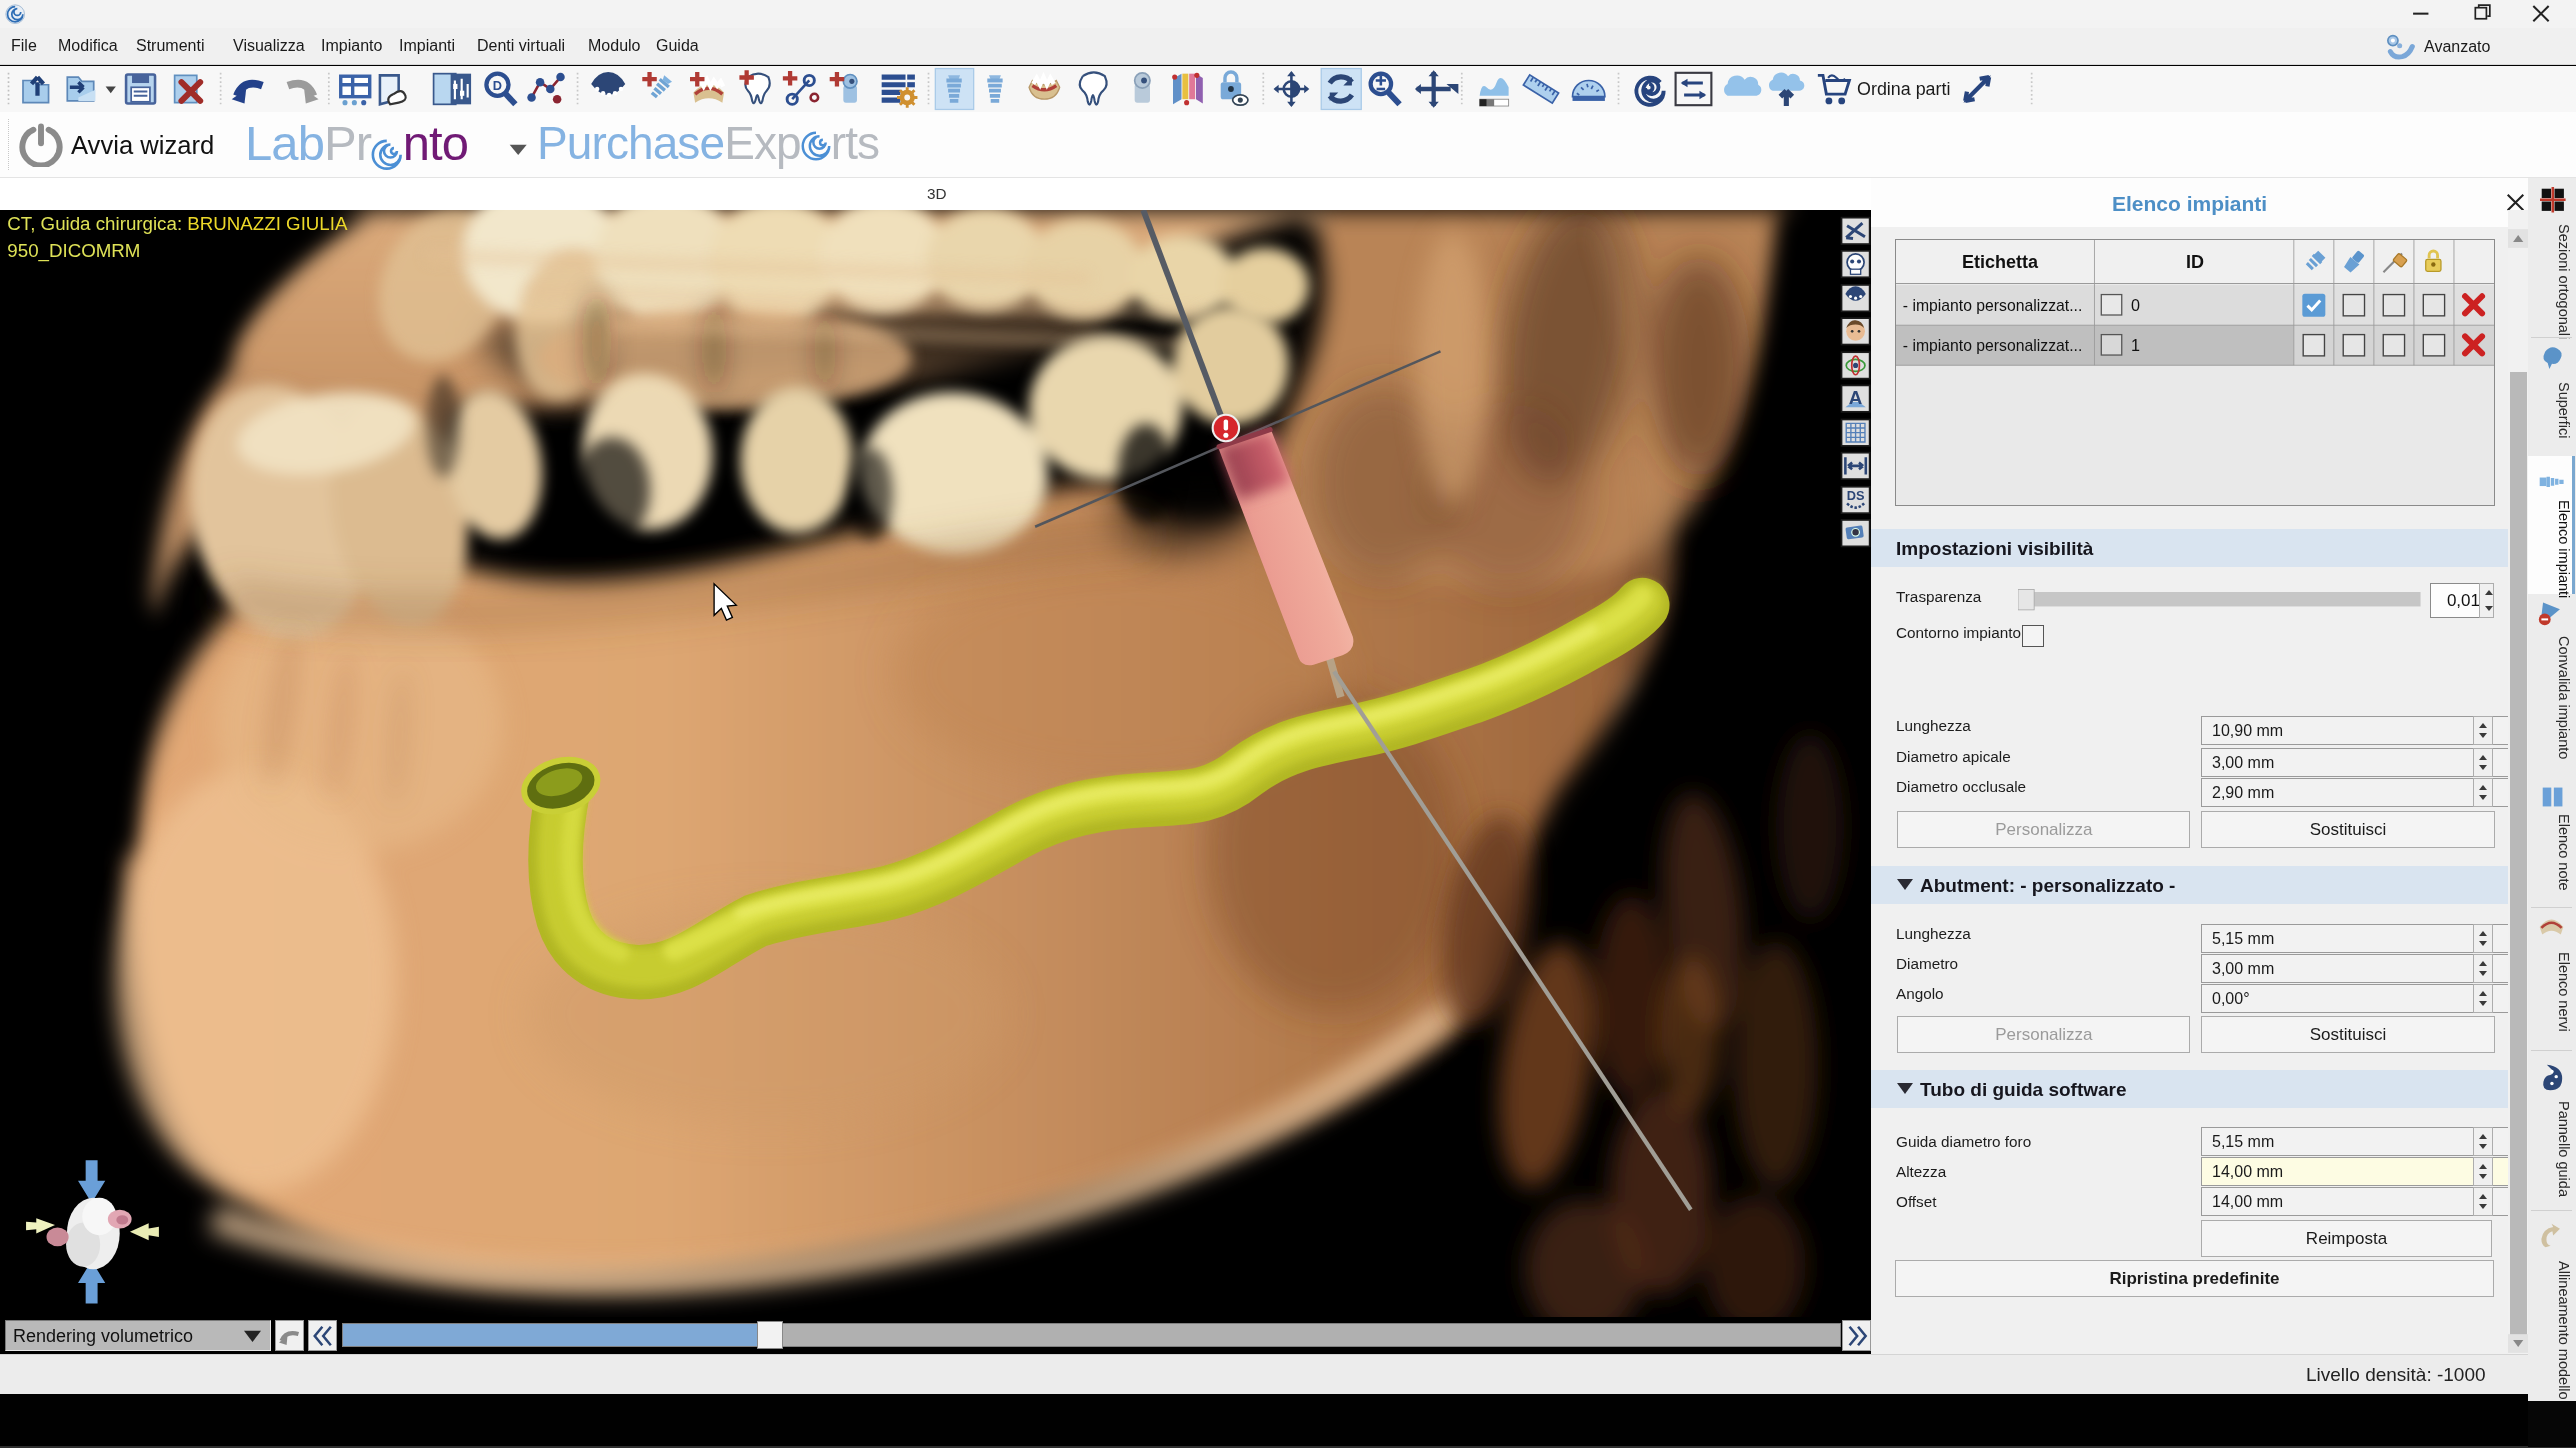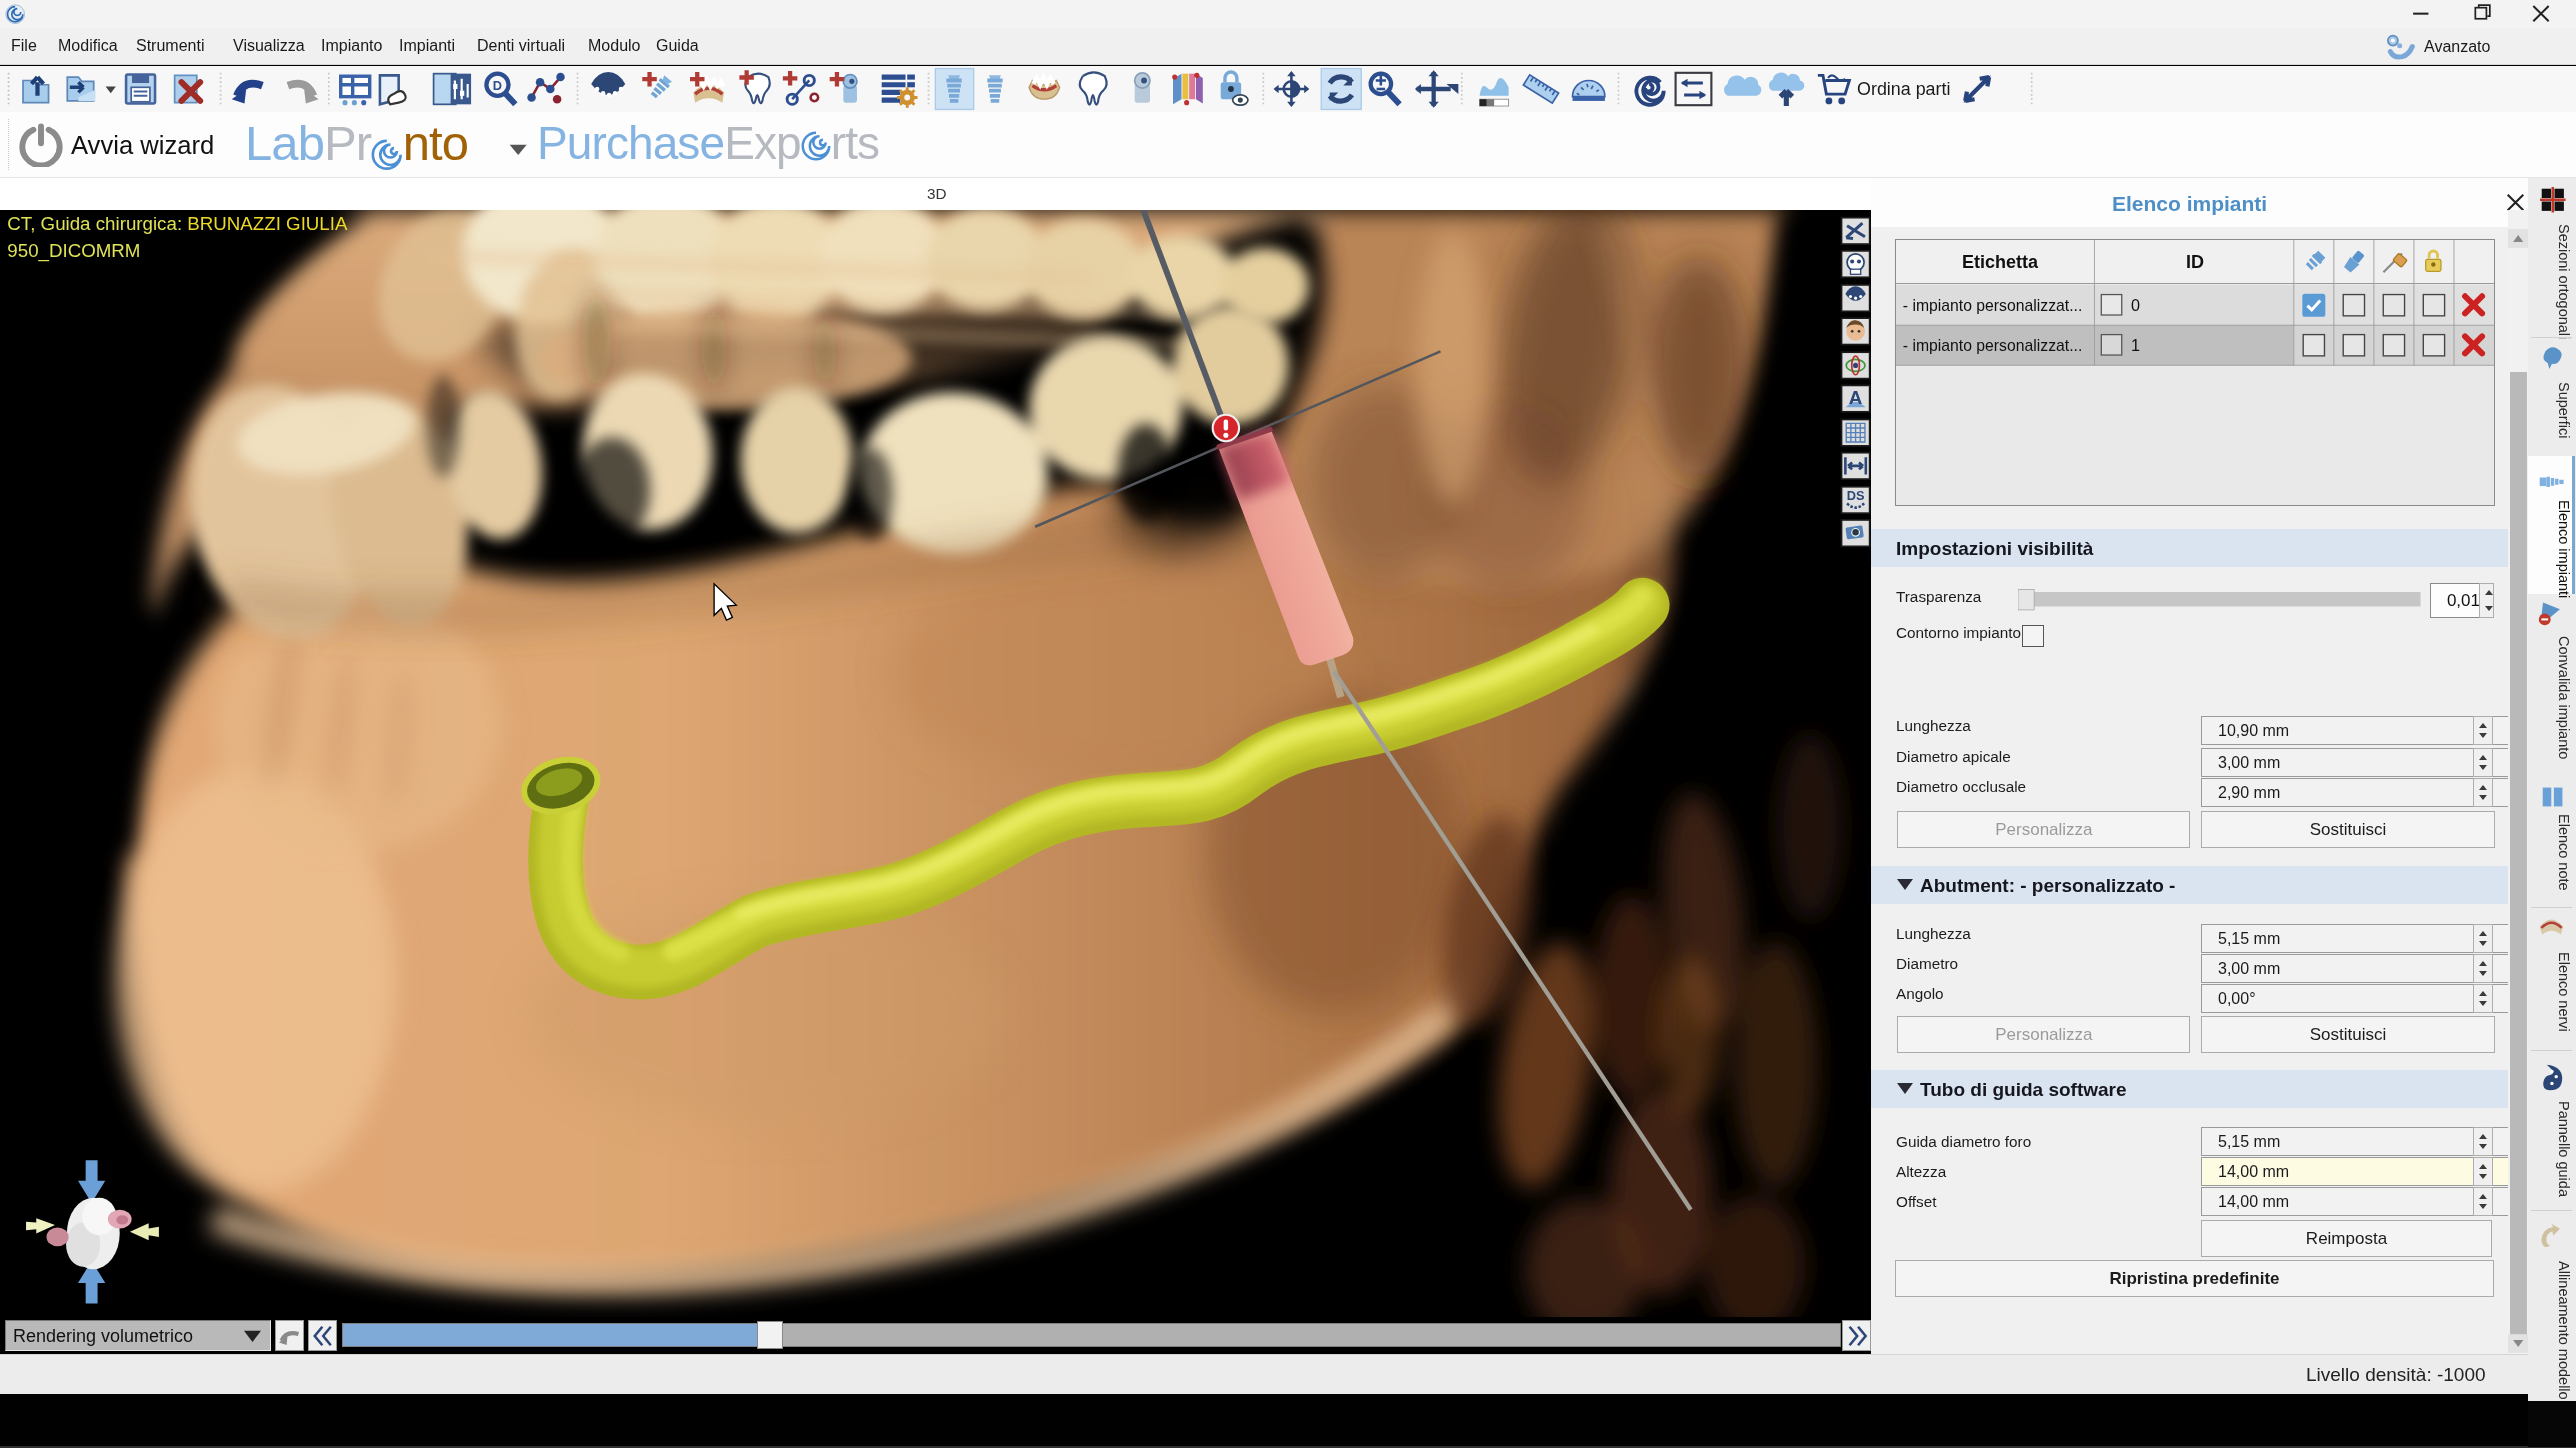--- a/index.html
+++ b/index.html
@@ -22,21 +22,21 @@
   #statusbar { left:0; top:1354px; width:2528px; height:40px; background:#ececec; border-top:0.9px solid #d4d4d4; z-index:1; }
   #bottomblack { left:0; top:1394px; width:2576px; height:55px; background:#010101; }
   .vtab { position:absolute; left:0; width:44px; color:#2a2a2a; font-size:14.5px; white-space:nowrap;
      writing-mode:vertical-rl; text-align:center; }
   .sect { position:absolute; left:0; width:637px; height:38px; background:#d9e4f0; }
   .sect .st { position:absolute; left:49px; top:8.5px; font-size:19px; font-weight:bold; color:#16161e; }
   .sect .tri { position:absolute; left:25.6px; top:12.8px; width:0; height:0;
      border-left:8.5px solid transparent; border-right:8.5px solid transparent; border-top:11px solid #2a2a33; }
   .flabel { position:absolute; left:25px; font-size:15.3px; color:#1c1c1c; }
   .finput { position:absolute; left:330px; width:329px; height:29px; background:#f2f2f2;
-     border:0.9px solid #9a9a9a; font-size:16px; color:#1a1a1a; padding-left:16px; line-height:28px; }
+     border:0.9px solid #9a9a9a; font-size:16px; color:#1a1a1a; padding-left:10px; line-height:28px; }
   .spin { position:absolute; left:602px; width:19.6px; height:29px; background:#f0f0f0; border:0.9px solid #adadad; }
   .spin:before { content:""; position:absolute; left:5.1px; top:6px; width:0; height:0;
      border-left:4.3px solid transparent; border-right:4.3px solid transparent; border-bottom:5.1px solid #3a3a3a; }
   .spin:after { content:""; position:absolute; left:5.1px; bottom:6px; width:0; height:0;
      border-left:4.3px solid transparent; border-right:4.3px solid transparent; border-top:5.1px solid #3a3a3a; }
   .pbtn { position:absolute; height:37px; background:#f4f4f4; border:0.9px solid #ababab;
      font-size:17px; text-align:center; color:#1b1b1b; }
   .pbtn.dis { color:#9b9b9b; }
 </style>
 </head>
@@ -309,21 +309,21 @@
     <path d="M17 8 a22 22 0 1 0 18 0" fill="none" stroke="#8b8b8b" stroke-width="7" stroke-linecap="round"></path>
     <line x1="26" y1="4" x2="26" y2="24" stroke="#8b8b8b" stroke-width="7" stroke-linecap="round"></line>
   </svg>
   <span class="abs" style="left:71px;top:19px;font-size:25.6px;color:#111">Avvia wizard</span>
   <div class="abs" style="left:245px;top:2.6px;display:flex;align-items:flex-end;font-size:49px;letter-spacing:-0.9px">
     <span style="color:#85b3e2">Lab</span>
       <span style="color:#b6bac0">Pr</span>
       <svg style="margin-top:14.5px" width="31.5" height="31.5" viewBox="0 0 34 34">
         <path d="M17 2 a15 15 0 1 0 15 15 a11 11 0 1 1 -11 -11 a7 7 0 1 0 7 7 a3.2 3.2 0 1 1 -3.2 -3.2" fill="none" stroke="#4b8fd5" stroke-width="2.8"></path>
       </svg>
-      <span style="color:#a16207">nto</span>
+      <span style="color:#701a75">nto</span>
   </div>
   <svg class="abs" style="left:508px;top:31px" width="20.4" height="13.6" viewBox="0 0 24 16">
       <path d="M2 2 h20 l-10 12 z" fill="#555"></path>
     </svg>
   <div class="abs" style="left:537px;top:4.3px;display:flex;align-items:flex-start;font-size:46px;letter-spacing:-0.9px">
     <span style="color:#85b3e2">Purchase</span>
       <span style="color:#b6bac0">Exp</span>
       <svg style="margin-top:14.5px" width="30" height="30" viewBox="0 0 34 34">
         <path d="M17 2 a15 15 0 1 0 15 15 a11 11 0 1 1 -11 -11 a7 7 0 1 0 7 7 a3.2 3.2 0 1 1 -3.2 -3.2" fill="none" stroke="#4b8fd5" stroke-width="2.8"></path>
       </svg>

